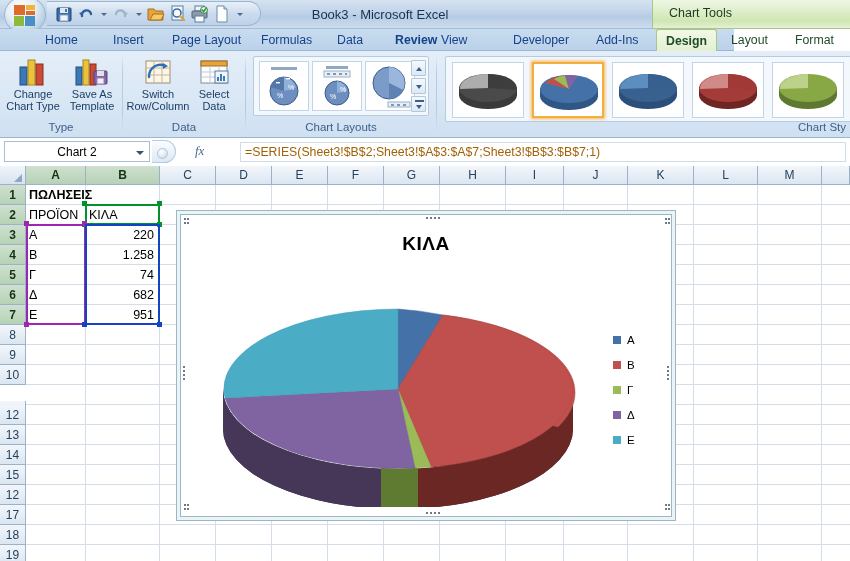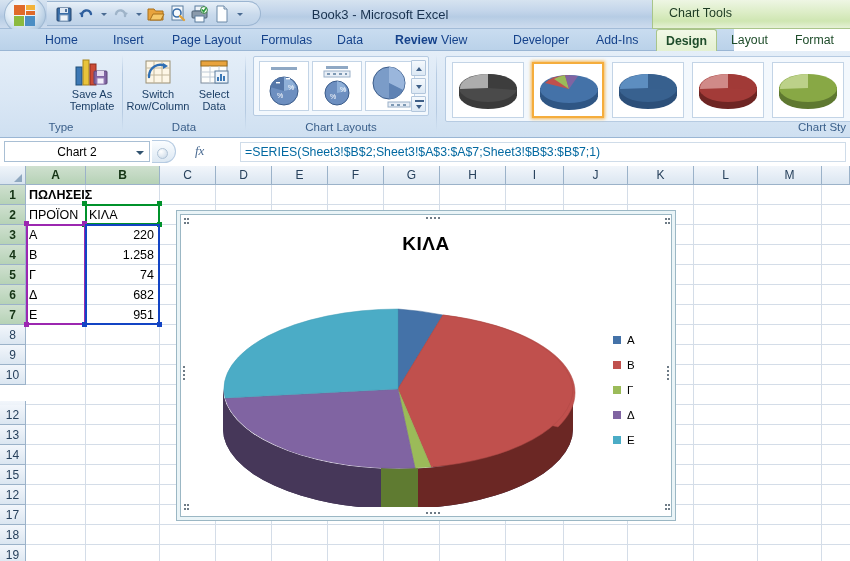--- a/index.html
+++ b/index.html
@@ -143,21 +143,21 @@
     width:24px; height:23px; border-radius:0 12px 12px 0;
     background:linear-gradient(to bottom,#fbfdff,#dce8f3);
     border:1px solid #b6cbe2; border-left:none; position:relative; cursor:pointer;
   }
   .fb-circ::after{ content:""; position:absolute; left:5px; top:7px; width:9px; height:9px;
     border-radius:50%; background:radial-gradient(circle at 35% 30%,#fff,#c6d6e6); border:1px solid #b0c3d6; }
   .fx { position:absolute; left:195px; top:5px; font-style:italic; font-size:13px;
     color:#4a6b92; font-family:"Liberation Serif", serif; cursor:pointer; }
   .formula {
     position:absolute; left:240px; top:4px; right:4px; height:20px;
-    display:flex; align-items:center; font-size:12.3px; color:#0369a1;
+    display:flex; align-items:center; font-size:12.3px; color:#a16207;
     border:1px solid #cfdce9; background:#fff; padding-left:4px;
     font-family:"Liberation Sans", sans-serif; overflow:hidden; white-space:nowrap;
   }
 
   
   .grid { position:absolute; left:0; top:166px; width:850px; height:395px; background:#fff; overflow:hidden; }
   .corner {
     position:absolute; left:0; top:0; width:26px; height:19px;
     background:linear-gradient(to bottom,#f0f5fa,#d7e3ef);
     border-right:1px solid #9bb2c9; border-bottom:1px solid #9bb2c9;
@@ -311,20 +311,33 @@
     <div class="tab" style="left:587px;">Add-Ins</div>
     <div class="tab ct active" style="left:656px;font-weight:bold;">Design</div>
     <div class="tab ct" style="left:722px;">Layout</div>
     <div class="tab ct" style="left:786px;">Format</div>
   </div>
 
   <div class="ribbon">
 
     <div class="rgroup" style="left:0; width:122px;">
       <div class="gbody">
+        <div class="bigbtn" style="left:3px;">
+          <div class="icon-wrap">
+            <svg width="60" height="30" viewBox="0 0 60 30">
+              <rect x="17" y="10" width="7" height="18" fill="#3c78b5" stroke="#1f4e79"></rect>
+              <rect x="25" y="3" width="7" height="25" fill="#e8c33b" stroke="#a8851a"></rect>
+              <rect x="33" y="7" width="7" height="21" fill="#cc4b36" stroke="#8c2d1c"></rect>
+            </svg>
+          </div>
+          <div class="lbl">
+            <div>Change</div>
+            <div>Chart Type</div>
+          </div>
+        </div>
         <div class="bigbtn" style="left:62px;">
           <div class="icon-wrap">
             <svg width="60" height="30" viewBox="0 0 60 30">
               <rect x="14" y="10" width="6" height="18" fill="#3c78b5" stroke="#1f4e79"></rect>
               <rect x="21" y="3" width="6" height="25" fill="#e8c33b" stroke="#a8851a"></rect>
               <rect x="28" y="7" width="6" height="21" fill="#cc4b36" stroke="#8c2d1c"></rect>
               <rect x="32" y="14" width="13" height="13" rx="1" fill="#8064a2" stroke="#5a4475"></rect>
               <rect x="35" y="14" width="7" height="5" fill="#e5ddf0"></rect>
               <rect x="35" y="21" width="7" height="6" fill="#f3effa" stroke="#9c85bb"></rect>
             </svg>

